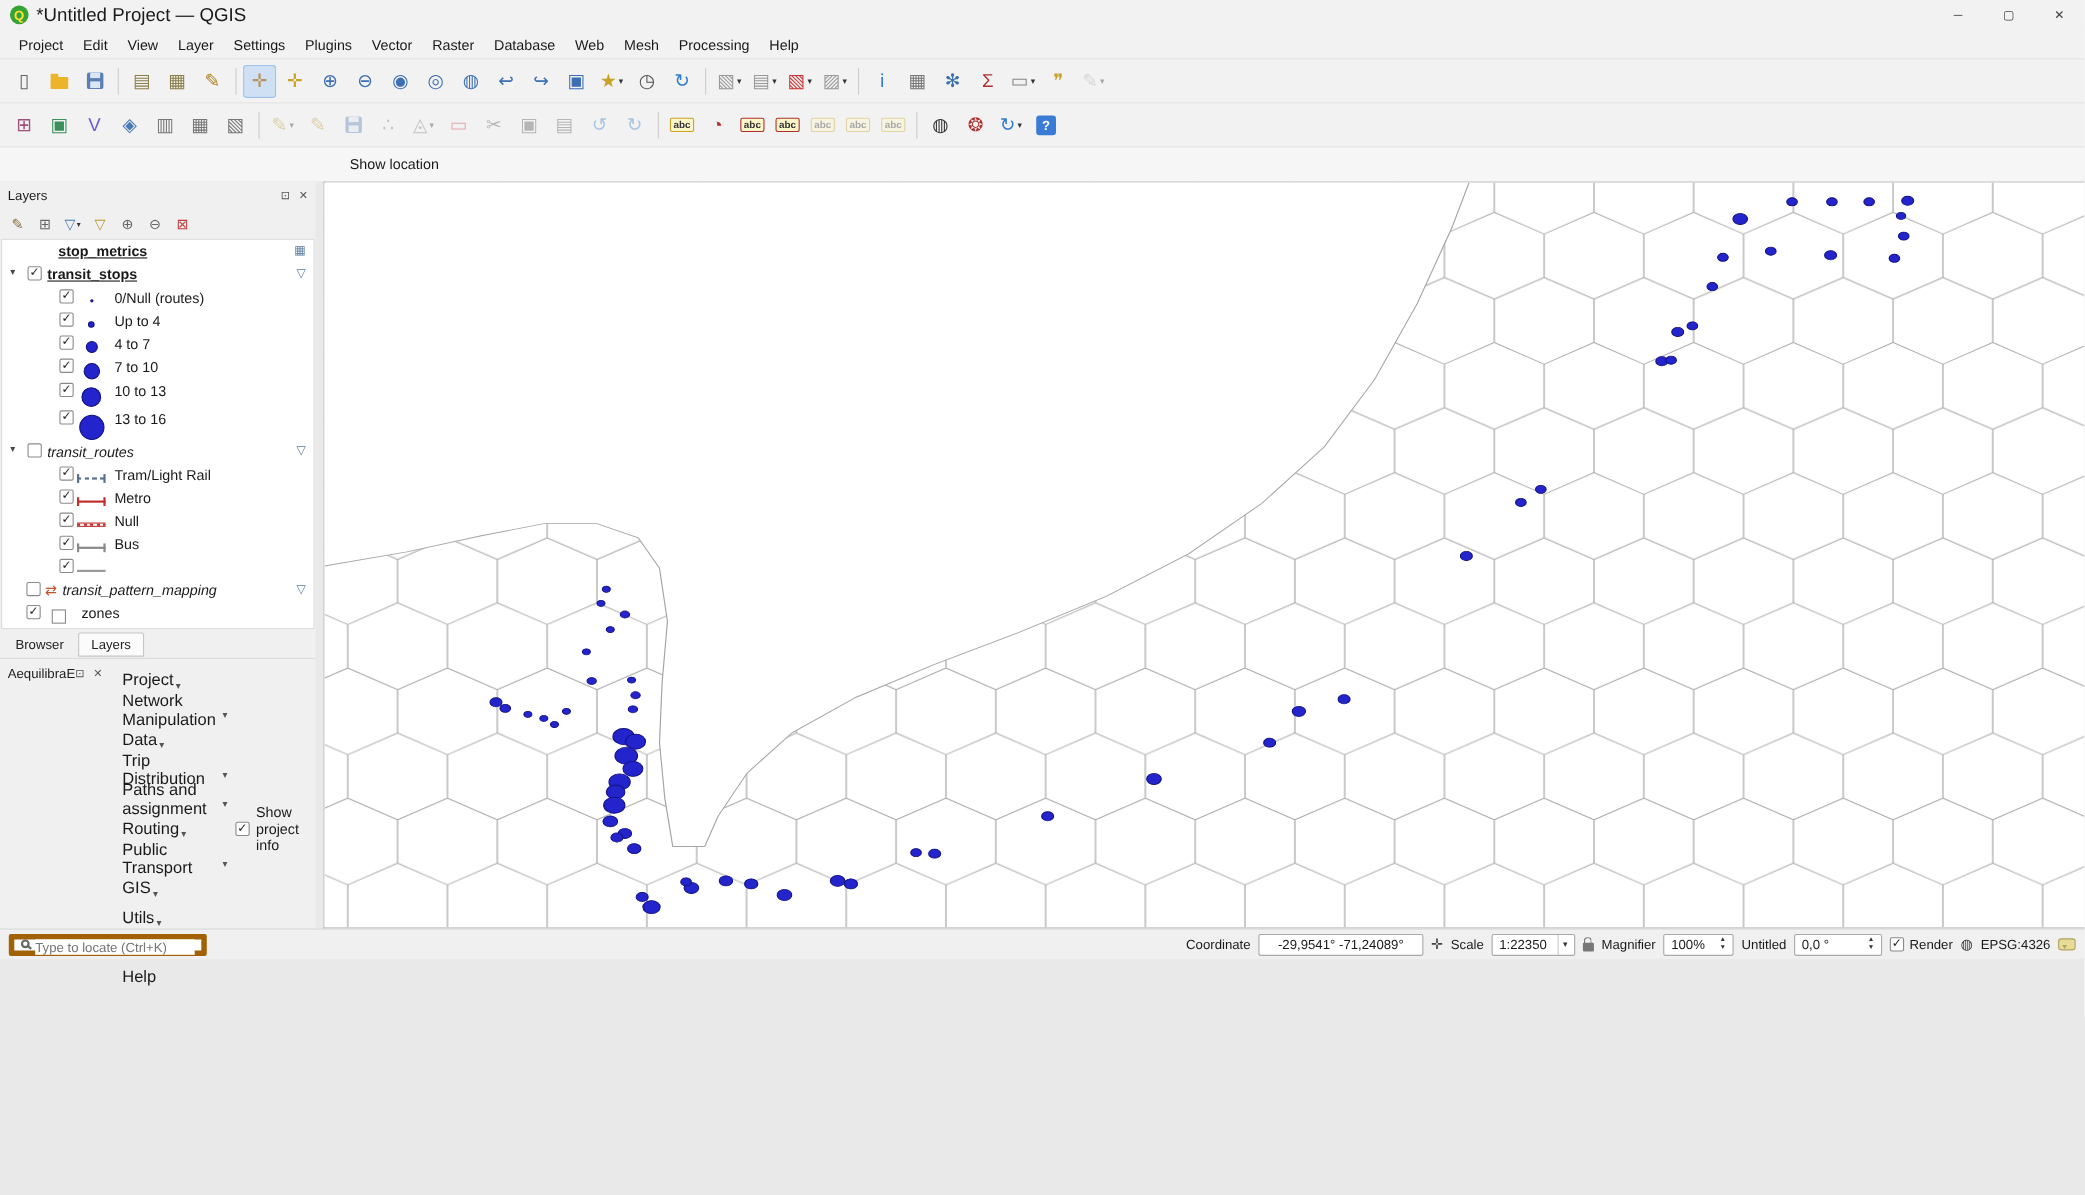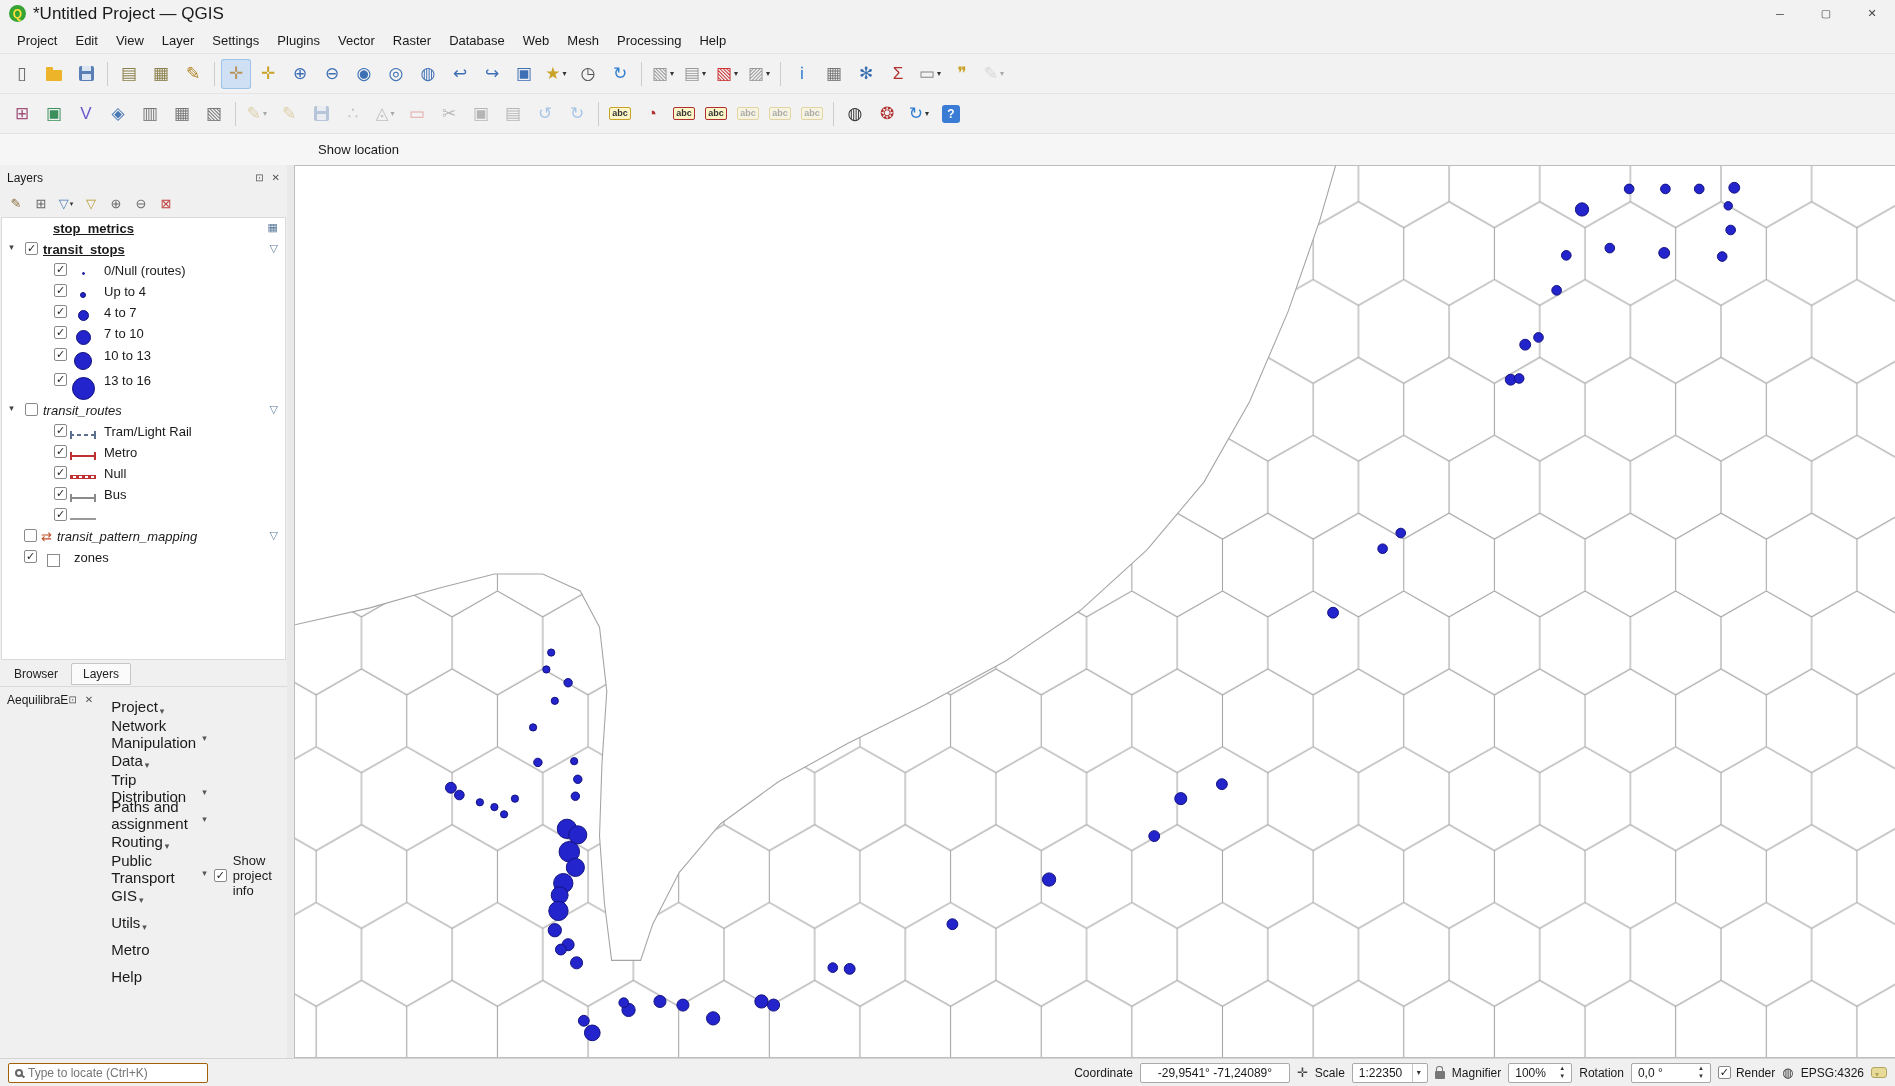--- a/index.html
+++ b/index.html
@@ -21,21 +21,21 @@
 .tb-sep{width:1px;height:24px;background:#ccc;margin:0 5px}
 .ic-folder{width:16px;height:11px;background:#edb42a;border-radius:1px;position:relative;margin-top:3px}
 .ic-folder::before{content:'';position:absolute;top:-3px;left:0;width:7px;height:3px;background:#edb42a;border-radius:1px 1px 0 0}
 .ic-floppy{width:15px;height:15px;background:#5a7fb5;border-radius:2px;position:relative}
 .ic-floppy::before{content:'';position:absolute;left:3px;top:0;width:9px;height:5px;background:#dce6f2}
 .ic-floppy::after{content:'';position:absolute;left:3px;bottom:1px;width:9px;height:6px;background:#dce6f2}
 .ic-help{width:18px;height:18px;border-radius:3px;background:#3a7bd5;color:#fff;font-weight:bold;font-size:12px;display:flex;align-items:center;justify-content:center}
 .ic-abc{font-size:9px;font-weight:bold;color:#333;background:#fdf6c8;border:1px solid #c9a227;border-radius:2px;padding:0 2px;line-height:11px}
 .showloc{height:32px;background:#f6f6f6;border-top:1px solid #e4e4e4;display:flex;align-items:center}
 .showloc span{margin-left:318px}
-.main{display:flex;height:893px}
+.main{display:flex;height:679px}
 .dock{width:287px;background:#f0f0f0;display:flex;flex-direction:column}
 .panel-layers{height:495px;display:flex;flex-direction:column}
 .panel-hdr{height:25px;display:flex;align-items:center;padding:0 7px;font-size:12px;flex:none}
 .ph-icons{margin-left:auto;display:flex;gap:8px;color:#555;font-size:10px}
 .layers-tb{height:27px;display:flex;align-items:center;gap:3px;padding:0 5px;flex:none}
 .ltb-btn{width:22px;height:22px;display:flex;align-items:center;justify-content:center;border-radius:2px;font-size:13px}
 .ltb-dd{font-size:7px;color:#333;margin-left:1px}
 .layer-tree{flex:1;background:#fff;border:1px solid #dadada;margin:0 1px;padding-top:3px;overflow:hidden}
 .tree-row{display:flex;position:relative;padding-right:24px;min-height:21px}
 .expander{width:15px;text-align:center;font-size:9px;color:#444;flex:none}
@@ -60,21 +60,21 @@
 .tab.on{background:#fbfbfb;border:1px solid #c6c6c6;border-radius:2px 2px 0 0}
 .aeq{flex:1;display:flex;flex-direction:row;border-top:1px solid #dadada}
 .aeq-items{padding:6px 0 0 11px}
 .aeq-item{height:27px;display:flex;align-items:center;font-size:15px}
 .aeq-sub{font-size:9px;color:#555;margin:9px 0 0 2px}
 .aeq-check{display:flex;align-items:center;gap:6px;margin:5px 0 0 7px;font-size:13px}
 .splitter{width:7px;background:#e9e9e9}
 .map{flex:1;position:relative;background:#fff;border:1px solid #bdbdbd;border-right:none}
 .map svg{position:absolute;inset:0;width:100%;height:100%}
 .statusbar{height:28px;background:#f0f0f0;border-top:1px solid #d4d4d4;display:flex;align-items:center;gap:7px;padding:0 8px;font-size:12px}
-.locator{width:200px;height:20px;background:#fff;border:1px solid #a16207;border-radius:2px;display:flex;align-items:center;gap:5px;padding:0 6px}
+.locator{width:180px;height:20px;background:#fff;border:5px solid #a16207;border-radius:2px;display:flex;align-items:flex-start;gap:5px;padding:0 6px}
 .locator input{border:none;outline:none;width:100%;font-family:inherit;font-size:12px;color:#555}
 .ic-mag{width:8px;height:8px;border:2px solid #666;border-radius:50%;position:relative;flex:none}
 .ic-mag::after{content:'';position:absolute;width:5px;height:2px;background:#666;right:-4px;bottom:-2px;transform:rotate(40deg)}
 .sb-spacer{flex:1}
 .sb-box{height:20px;background:#fff;border:1px solid #a9a9a9;border-radius:2px;display:flex;align-items:center;padding:0 6px;gap:4px;font-size:12px}
 .sb-box input{border:none;outline:none;font-family:inherit;font-size:12px;width:100%;text-align:center;color:#1a1a1a;background:transparent}
 .sb-dd{font-size:8px;color:#333;border-left:1px solid #c9c9c9;padding-left:4px;align-self:stretch;display:flex;align-items:center}
 .spin{display:flex;flex-direction:column;font-size:6px;color:#333;line-height:1.2;margin-left:2px}
 .ic-extent{font-size:13px;color:#444}
 .ic-lock{width:10px;height:8px;background:#777;border-radius:1px;position:relative;margin-top:4px;flex:none}
@@ -619,21 +619,21 @@
   </div>
   <span class="ic-lock"></span>
   <span>Magnifier</span>
   <div class="sb-box" style="width:64px">
     <span style="flex:1">100%</span>
     <span class="spin">
         <span>▲</span>
         <span>▼</span>
       </span>
   </div>
-  <span>Rotation</span>
+  <span>Untitled</span>
   <div class="sb-box" style="width:80px">
     <span style="flex:1">0,0 °</span>
     <span class="spin">
         <span>▲</span>
         <span>▼</span>
       </span>
   </div>
   <span class="sb-check">
     <span class="chk" style="margin-left:0">✓</span>
     <span>Render</span>

